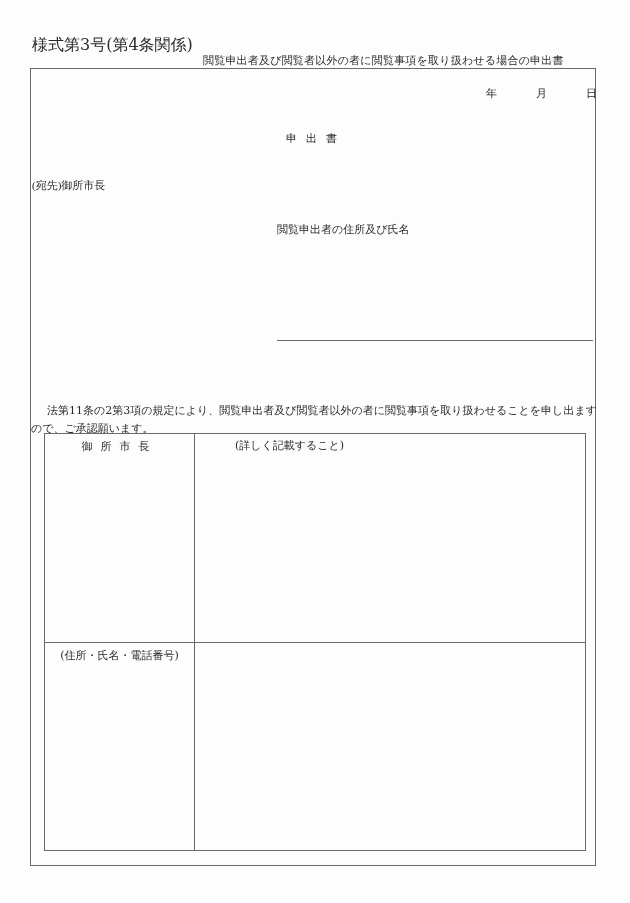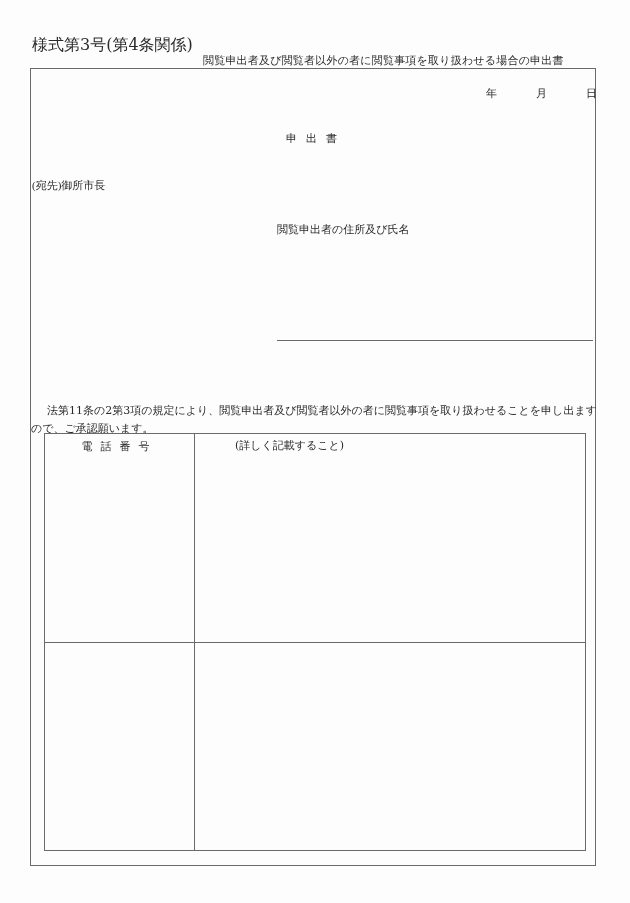--- a/index.html
+++ b/index.html
@@ -72,20 +72,21 @@
 
 <div class="abs applicant-label">閲覧申出者の住所及び氏名</div>
 <div class="signature-line"></div>
 
 <div class="statement">法第11条の2第3項の規定により、閲覧申出者及び閲覧者以外の者に閲覧事項を取り扱わせることを申し出ますので、ご承認願います。</div>
 
 <div class="table">
   <div class="vline"></div>
   <div class="hline"></div>
 
-  <div class="cell-label reason-label">電話番号</div>
+  <div class="cell-label reason-label">御所市長</div>
   <div class="reason-hint">(詳しく記載すること)</div>
   <div class="input-area reason-input"></div>
 
   <div class="cell-label handler-label">
+    <div>(住所・氏名・電話番号)</div>
   </div>
   <div class="input-area handler-input"></div>
 </div>
 
 </body></html>

